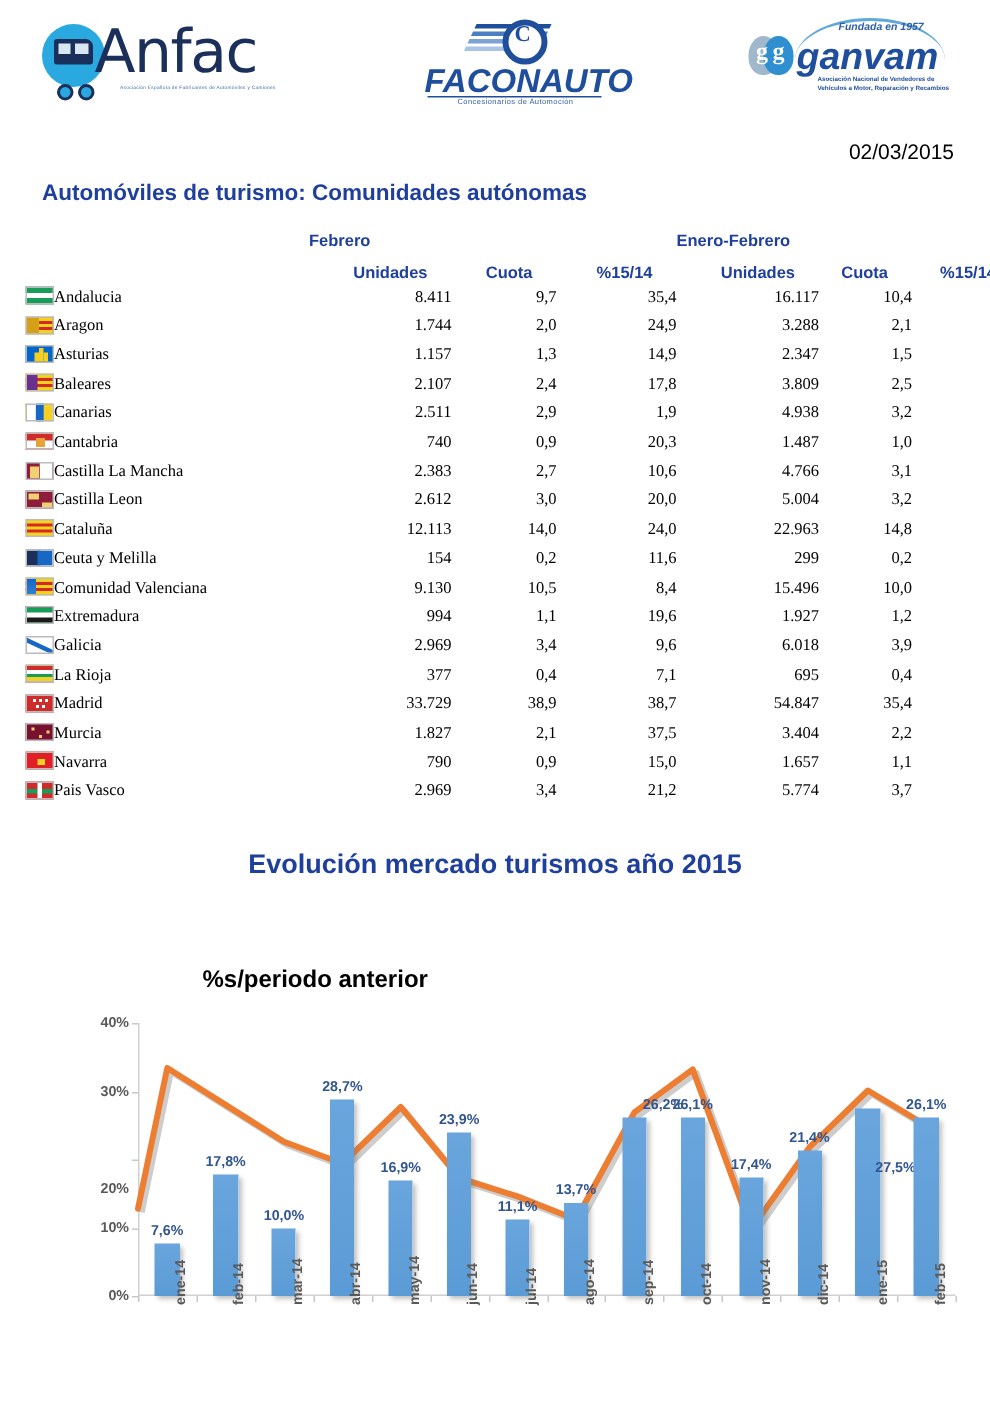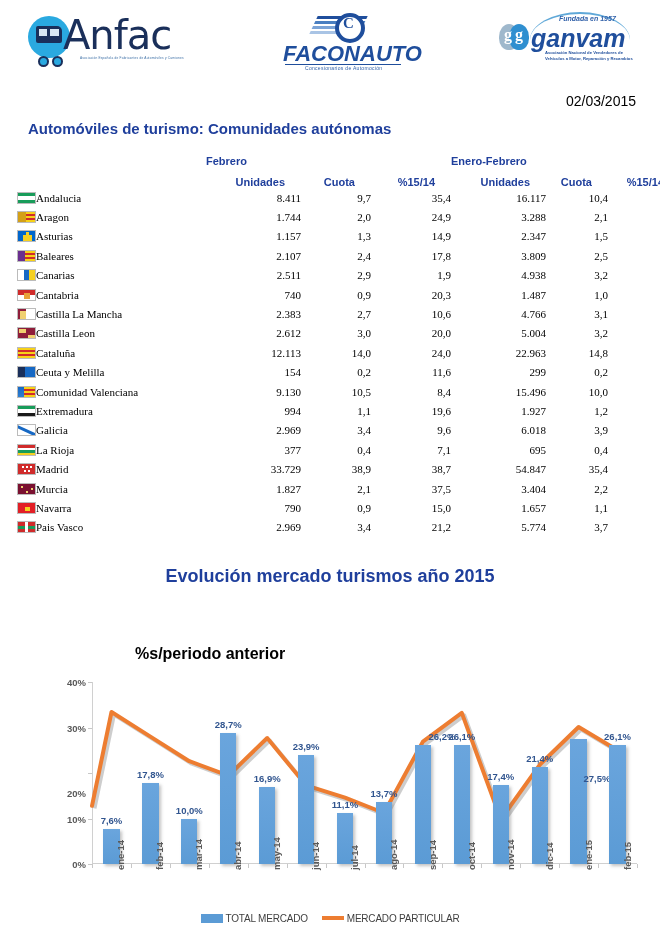--- a/index.html
+++ b/index.html
@@ -663,16 +663,13 @@
       <div class="bar" style="left: 478.432px; width: 16.35px; height: 125.125px; top: 56.875px;"></div>
       <div class="bar-label" style="left: 505px; top: 42.875px; margin-top: 48px;">27,5%</div>
       <div class="xtick-mark" style="left: 467.143px;"></div>
       <div class="xtick-label" style="left: 490.607px; top: 188px;">ene-15</div>
       <div class="bar" style="left: 517.361px; width: 16.35px; height: 118.755px; top: 63.245px;"></div>
       <div class="bar-label" style="left: 525.536px; top: 49.245px;">26,1%</div>
       <div class="xtick-mark" style="left: 506.071px;"></div>
       <div class="xtick-label" style="left: 529.536px; top: 188px;">feb-15</div>
       <div class="xtick-mark" style="left: 545px;"></div>
     </div>
-  <div class="legend">
-    <span class="sw-bar"></span><span class="lgtext">TOTAL MERCADO</span><span class="sw-line"></span><span class="lgtext">MERCADO PARTICULAR</span>
-  </div>
 </div>
 
 </body></html>

